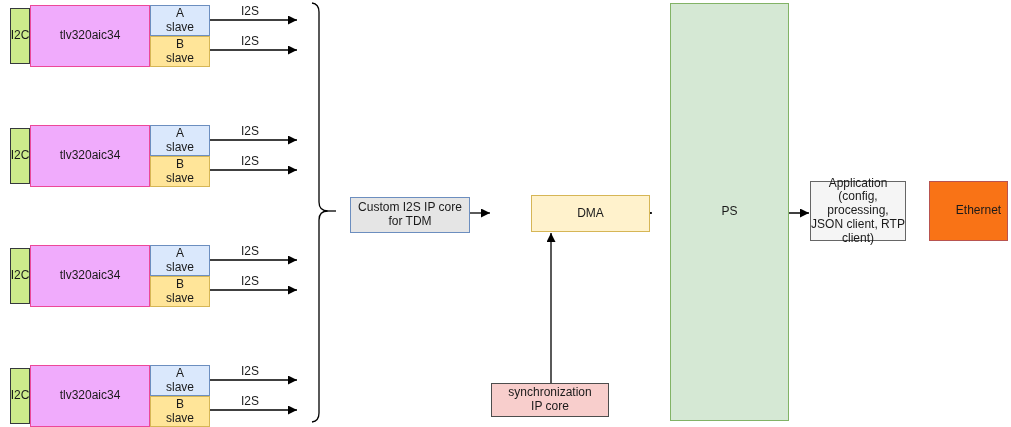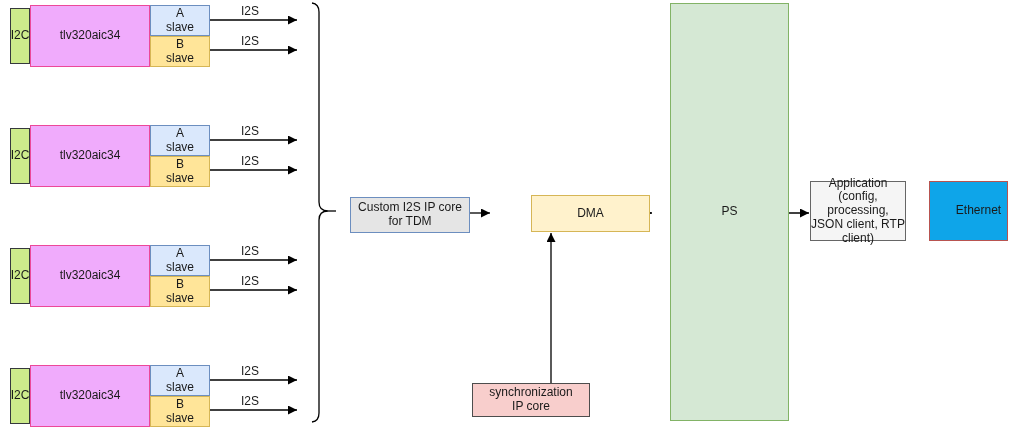--- a/index.html
+++ b/index.html
@@ -16,22 +16,22 @@
   .i2c{left:10px;top:3px;width:20px;height:56px;background:#cdeb8b;border:1px solid #36393d;text-align:right;}
   .chip{left:30px;top:0;width:120px;height:62px;background:#f0abfc;border:1px solid #ec4899;}
   .porta{left:150px;top:0;width:60px;height:31px;background:#dae8fc;border:1px solid #6c8ebf;}
   .portb{left:150px;top:31px;width:60px;height:31px;background:#ffe599;border:1px solid #d6b656;}
   .buslabel{position:absolute;left:210px;width:80px;text-align:center;height:14px;line-height:14px;}
   .bus1{top:-1px}.bus2{top:29px}
   .custom-core{left:350px;top:197px;width:120px;height:36px;background:#e5e5e5;border:1px solid #6c8ebf;}
   .dma{left:491px;top:195px;width:119px;height:37px;background:#fff2cc;border:1px solid #d6b656;margin-left:40px;}
   .ps{left:653px;top:3px;width:119px;height:418px;background:#d5e8d4;border:1px solid #82b366;margin-left:17px;}
   .app{left:810px;top:181px;width:96px;height:60px;background:#f5f5f5;border:1px solid #666666;}
-  .ethernet{left:929px;top:181px;width:79px;height:60px;background:#0ea5e9;border:1px solid #b85450;padding-left:20px;}
-  .sync{left:472px;top:383px;width:118px;height:34px;background:#f8cecc;border:1px solid #4d4d4d;}
+  .ethernet{left:929px;top:181px;width:79px;height:60px;background:#f97316;border:1px solid #b85450;padding-left:20px;}
+  .sync{left:491px;top:383px;width:118px;height:34px;background:#f8cecc;border:1px solid #4d4d4d;}
   .line{display:block;}
 </style>
 </head>
 <body>
 
 <div id="canvas">
 
   <svg id="connectors" width="1011" height="427" viewBox="0 0 1011 427" xmlns="http://www.w3.org/2000/svg">
     <defs>
       <marker id="ah" viewBox="0 0 8 8" refX="8" refY="4" markerWidth="9" markerHeight="9" markerUnits="userSpaceOnUse" orient="auto">

